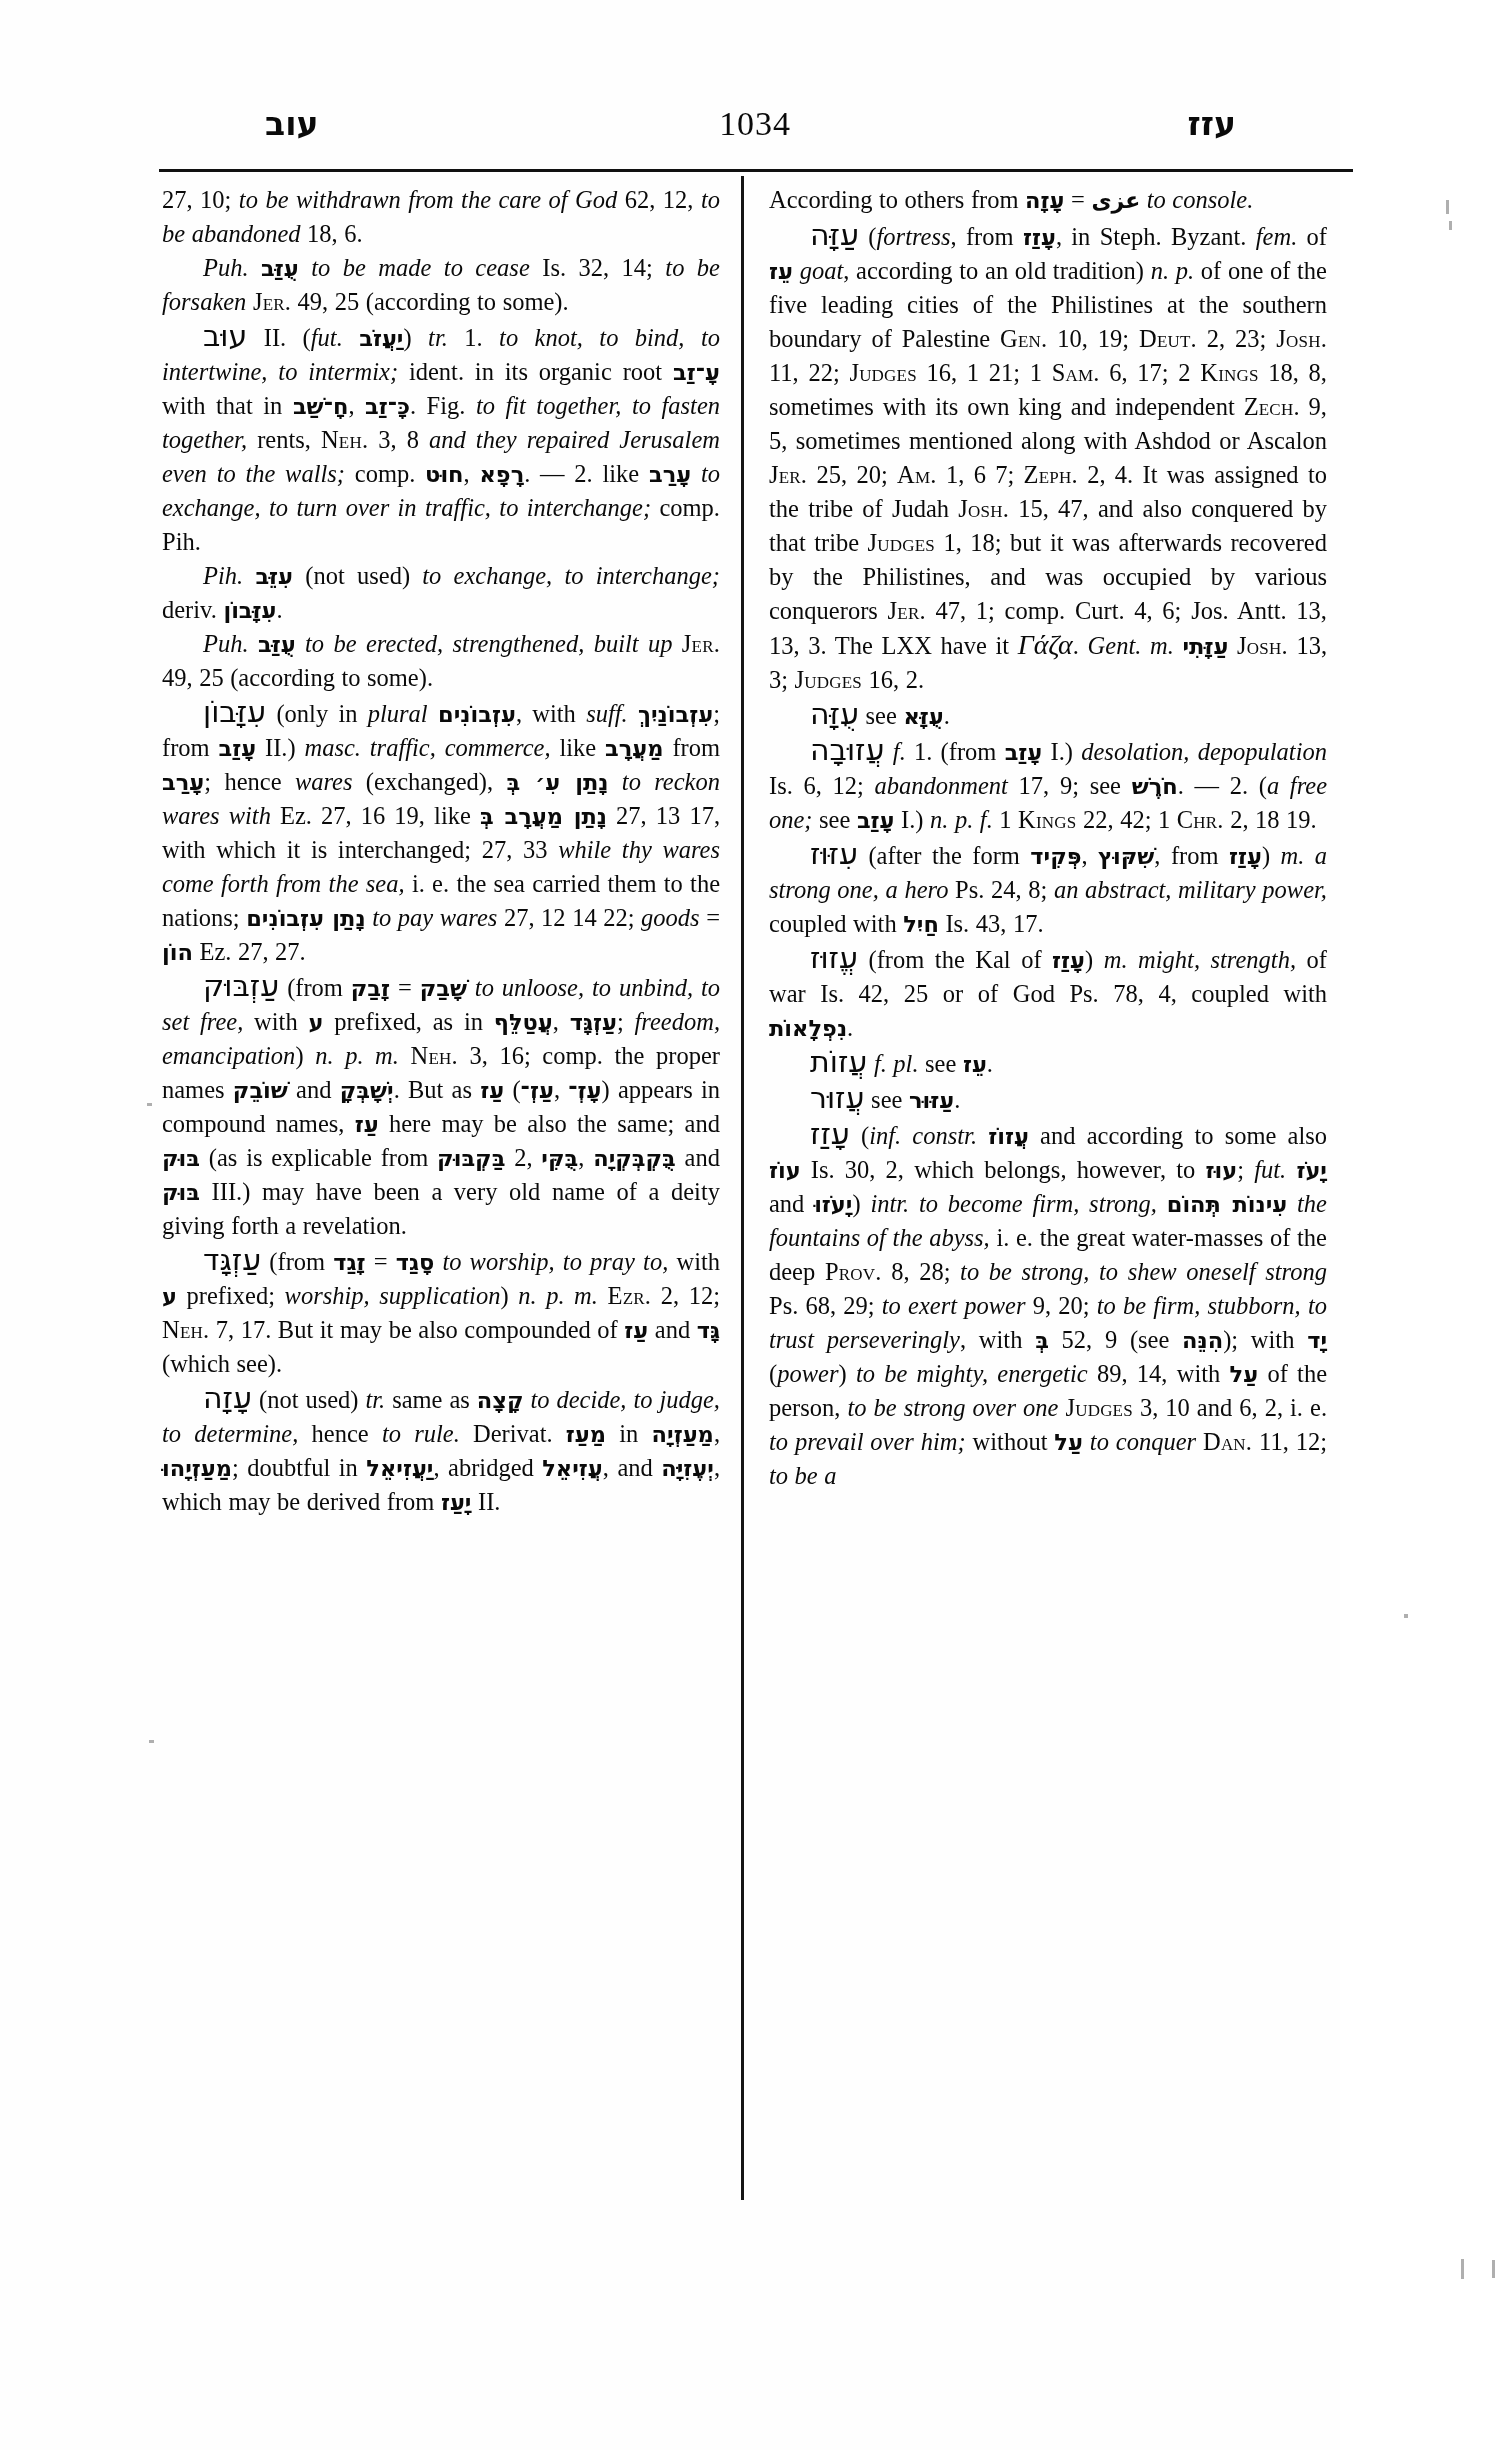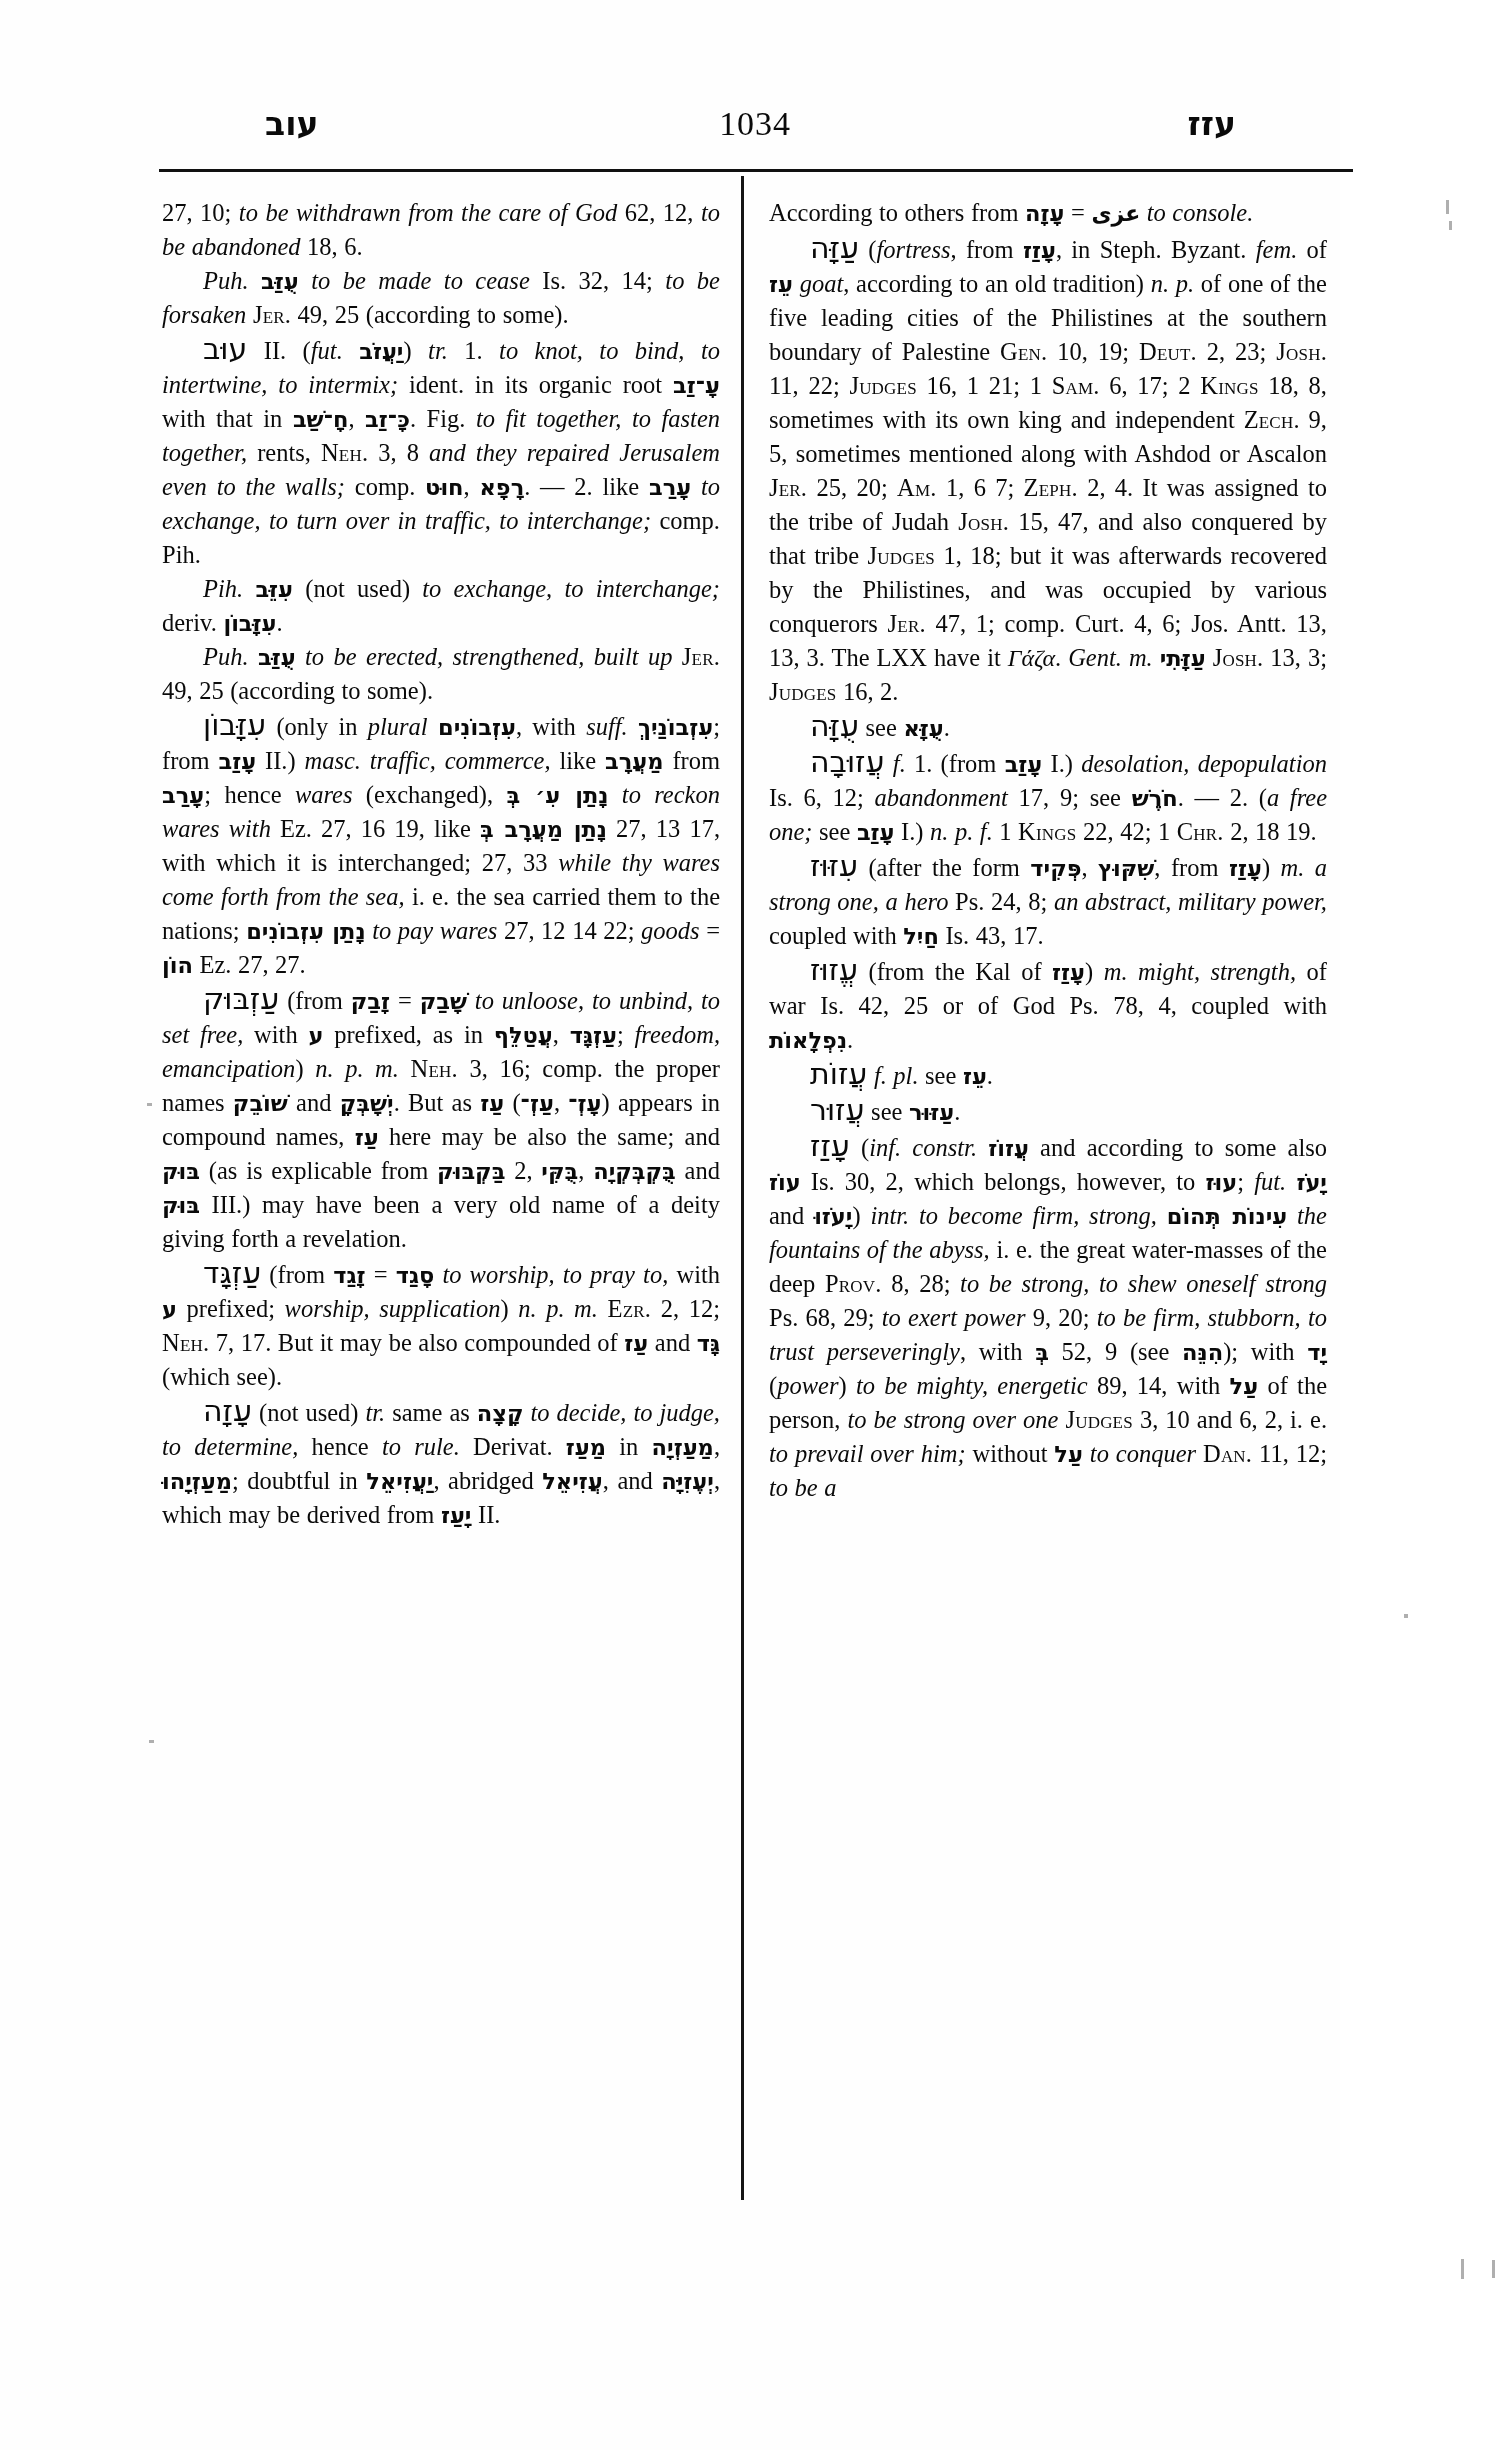--- a/index.html
+++ b/index.html
@@ -77,21 +77,21 @@
     width: 2.7px;
     height: 2024px;
     background: #141414;
   }
 
   
   .para {
     margin: 0;
     text-indent: 41px;
   }
-  .para.noindent { text-indent: 0; margin-top: 13px; }
+  .para.noindent { text-indent: 0; }
   .para + .para { margin-top: 0; }
 
   
   .heb {
     font-family: "DejaVu Sans", sans-serif;
     direction: rtl;
     unicode-bidi: isolate;
     font-size: 22.5px;
     font-weight: 700;
     letter-spacing: 0px;
@@ -107,21 +107,21 @@
   .arab {
     font-family: "DejaVu Sans", sans-serif;
     direction: rtl;
     unicode-bidi: isolate;
     font-size: 22px;
     font-weight: 600;
   }
   .grk {
     font-family: "Liberation Serif", serif;
     font-style: italic;
-    font-size: 24px;
+    font-size: 28px;
   }
   .it { font-style: italic; }
   .rm { font-style: normal; }
   .sc {
     font-variant: small-caps;
     font-style: normal;
     letter-spacing: 0.2px;
   }
 
   

